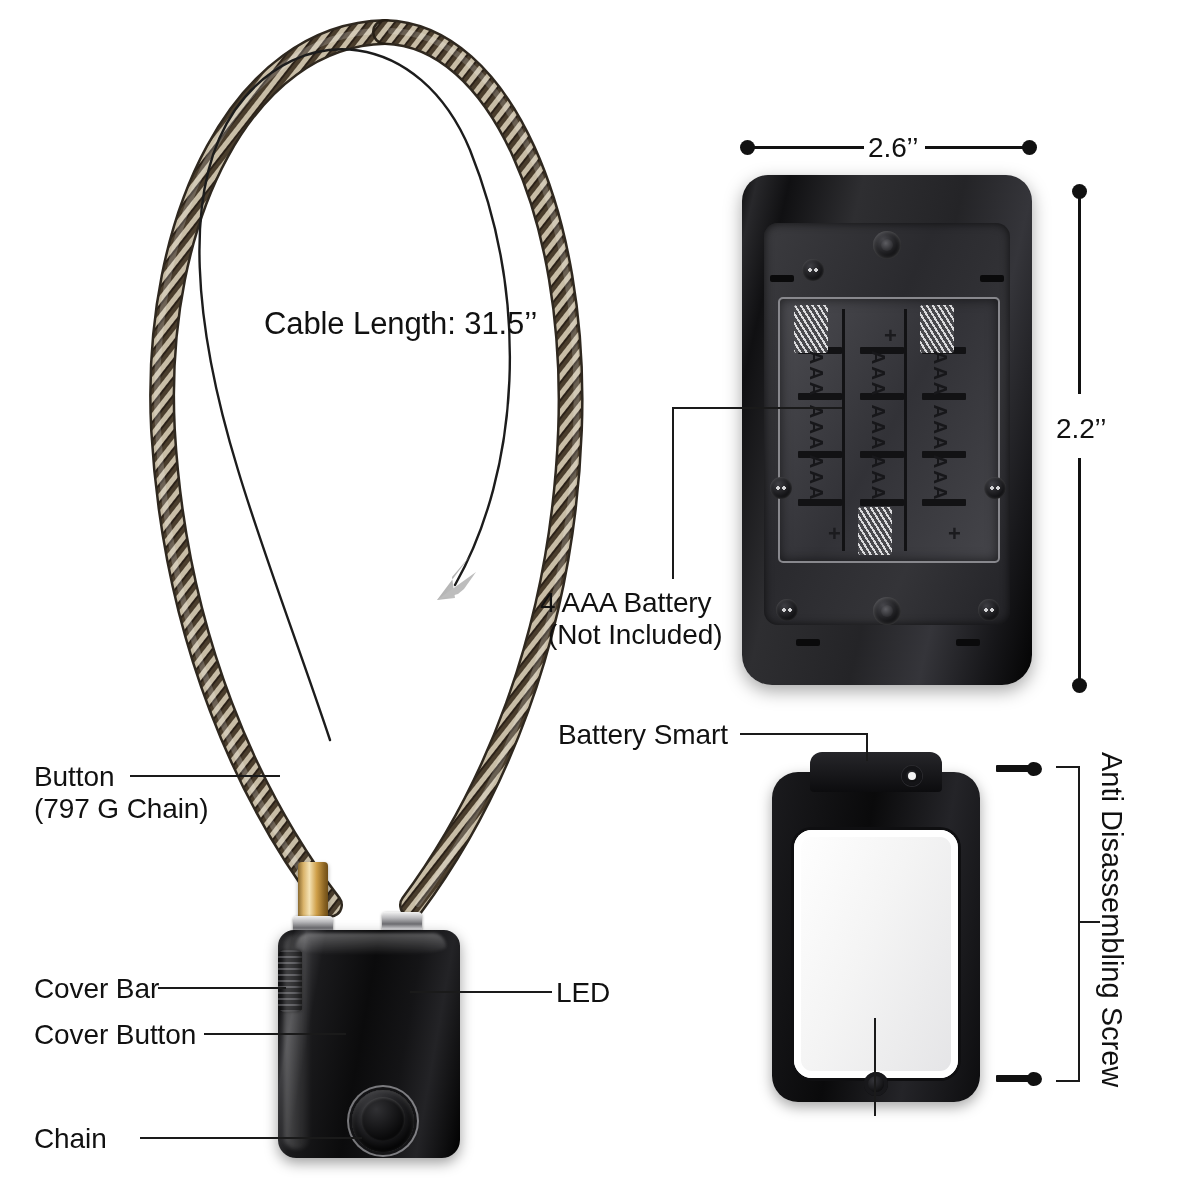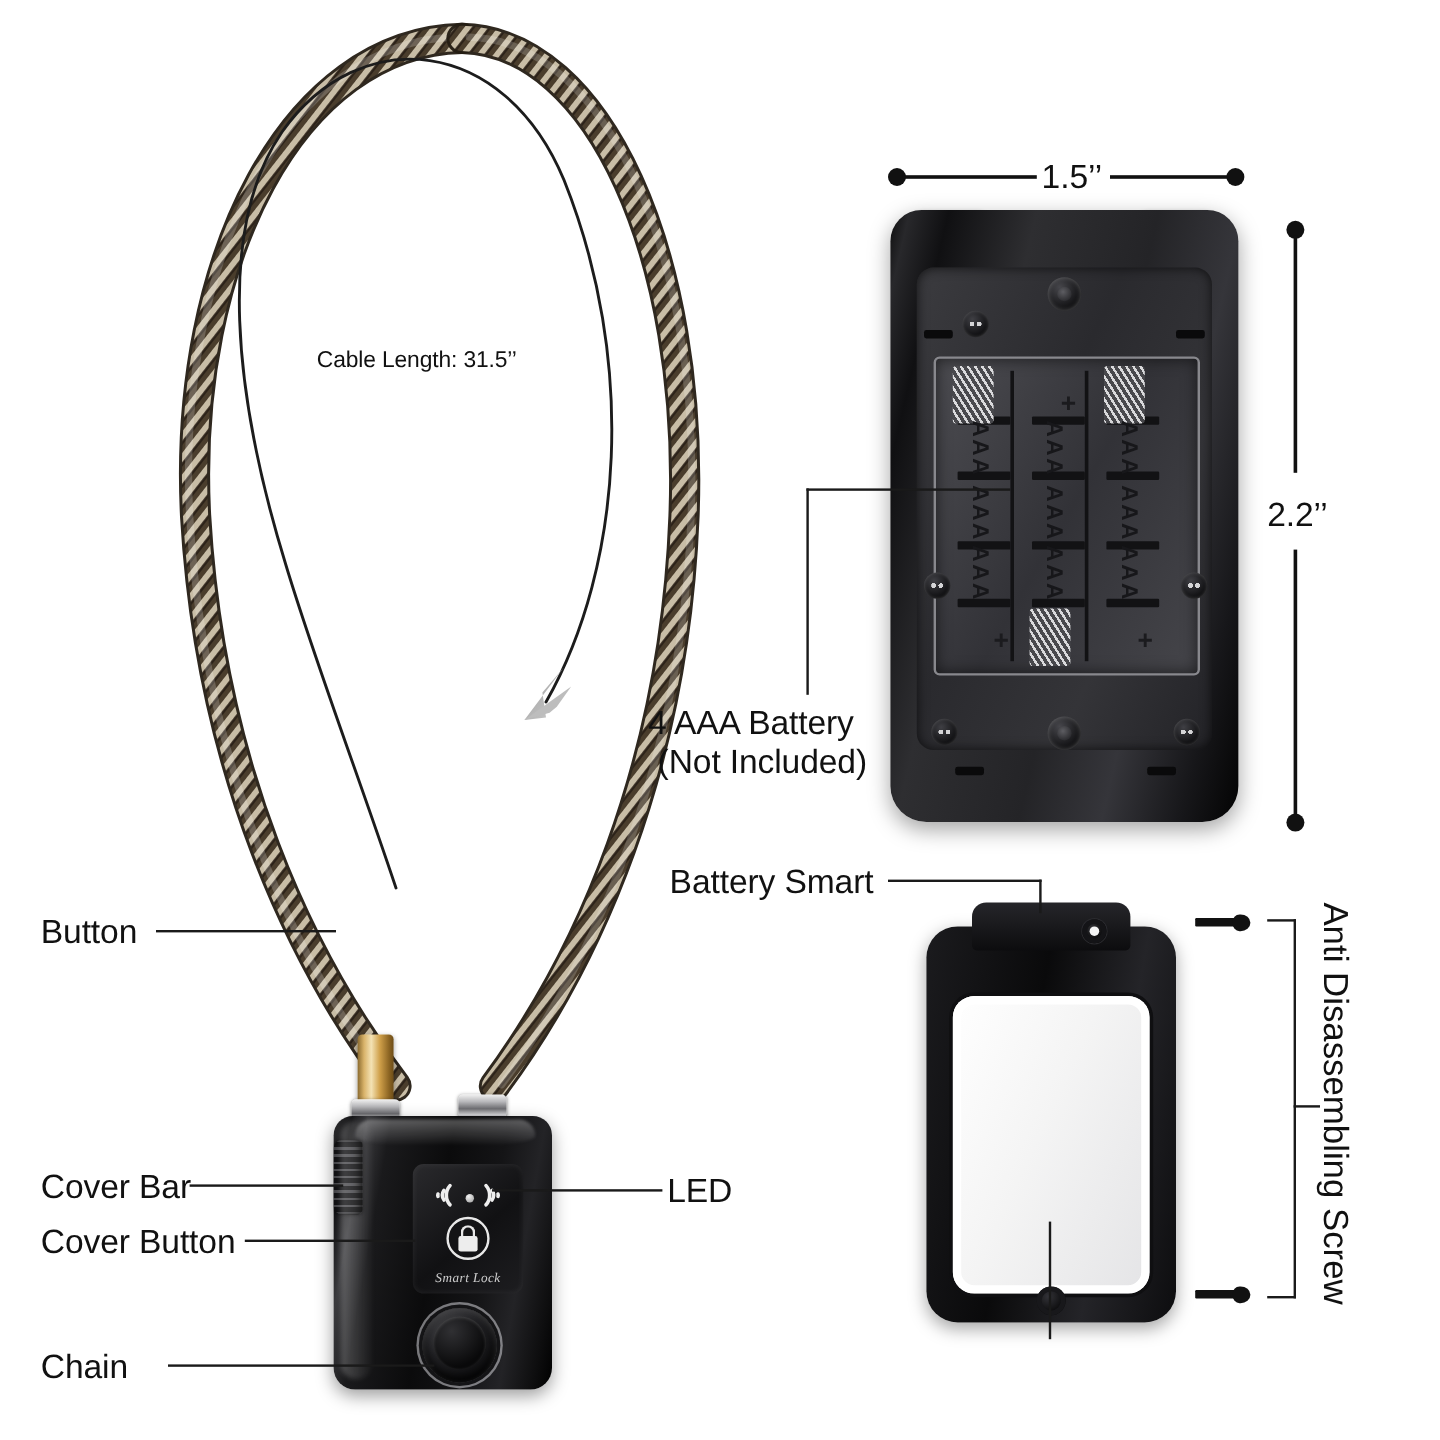--- a/index.html
+++ b/index.html
@@ -20,21 +20,21 @@
     overflow: hidden;
   }
   .lbl {
     position: absolute;
     color: #111111;
     font-family: "Liberation Sans", sans-serif;
     white-space: pre;
     line-height: 1.18;
     letter-spacing: -0.1px;
   }
-  .lbl-lg { font-size: 19px; }
+  .lbl-lg { font-size: 31px; margin-top: 16px; }
   .lbl-md { font-size: 28px; }
   .dim { font-size: 28px; color: #111; }
 
   
   .lead {
     position: absolute;
     background: #1a1a1a;
   }
   .lead-h { height: 2px; }
   .lead-v { width: 2px; }
@@ -473,62 +473,43 @@
   <div class="lbl lbl-lg" style="left:264px; top:290px;">Cable Length: 31.5’’</div>
 
   <div class="ferrule-gold"></div>
   <div class="collar" style="left:293px; top:916px;"></div>
   <div class="collar" style="left:382px; top:912px;"></div>
 
   <div class="lock-body">
     <div class="lock-gloss-top"></div>
     <div class="lock-bar"></div>
 
-    <div class="face-plate">
-      <svg class="wave-icon left" width="26" height="24" viewBox="0 0 26 24" xmlns="http://www.w3.org/2000/svg">
-        <path d="M22 4 A12 12 0 0 0 22 20" fill="none" stroke="#eee" stroke-width="3" stroke-linecap="round"></path>
-        <path d="M17 8 A7 7 0 0 0 17 16" fill="none" stroke="#eee" stroke-width="3" stroke-linecap="round"></path>
-        <path d="M12 11 A3 3 0 0 0 12 13" fill="none" stroke="#eee" stroke-width="3" stroke-linecap="round"></path>
-      </svg>
-      <svg class="wave-icon right" width="26" height="24" viewBox="0 0 26 24" xmlns="http://www.w3.org/2000/svg">
-        <path d="M4 4 A12 12 0 0 1 4 20" fill="none" stroke="#eee" stroke-width="3" stroke-linecap="round"></path>
-        <path d="M9 8 A7 7 0 0 1 9 16" fill="none" stroke="#eee" stroke-width="3" stroke-linecap="round"></path>
-        <path d="M14 11 A3 3 0 0 1 14 13" fill="none" stroke="#eee" stroke-width="3" stroke-linecap="round"></path>
-      </svg>
-      <div class="led-dot"></div>
-
-      <div class="lock-glyph">
-        <div class="shackle"></div>
-        <div class="bodybox"></div>
-      </div>
-
-      <div class="brand-txt">Smart Lock</div>
-    </div>
 
     <div class="buzzer-btn"></div>
   </div>
 
   <div class="lbl lbl-md" style="left:34px; top:760px;">Button</div>
+  <div class="lbl lbl-md" style="left:34px; top:792px;">(797 G Chain)</div>
   <div class="lead lead-h" style="left:130px; top:775px; width:150px;"></div>
 
   <div class="lbl lbl-md" style="left:34px; top:972px;">Cover Bar</div>
   <div class="lead lead-h" style="left:158px; top:987px; width:128px;"></div>
 
   <div class="lbl lbl-md" style="left:34px; top:1018px;">Cover Button</div>
   <div class="lead lead-h" style="left:204px; top:1033px; width:142px;"></div>
 
   <div class="lbl lbl-md" style="left:34px; top:1122px;">Chain</div>
   <div class="lead lead-h" style="left:140px; top:1137px; width:222px;"></div>
 
   <div class="lbl lbl-md" style="left:556px; top:976px;">LED</div>
   <div class="lead lead-h" style="left:410px; top:991px; width:142px;"></div>
 
   <div class="dim-dot" style="left:740px; top:140px;"></div>
   <div class="dim-line-h" style="left:752px; top:146px; width:112px;"></div>
-  <div class="lbl dim" style="left:868px; top:131px;">1.5’’</div>
+  <div class="lbl dim" style="left:868px; top:131px;">2.6’’</div>
   <div class="dim-line-h" style="left:925px; top:146px; width:100px;"></div>
   <div class="dim-dot" style="left:1022px; top:140px;"></div>
 
   <div class="dim-dot" style="left:1072px; top:184px;"></div>
   <div class="dim-line-v" style="left:1078px; top:196px; height:198px;"></div>
   <div class="lbl dim" style="left:1056px; top:412px;">2.2’’</div>
   <div class="dim-line-v" style="left:1078px; top:458px; height:222px;"></div>
   <div class="dim-dot" style="left:1072px; top:678px;"></div>
 
   <div class="bat-cap" style="left:760px; top:176px;"></div>

